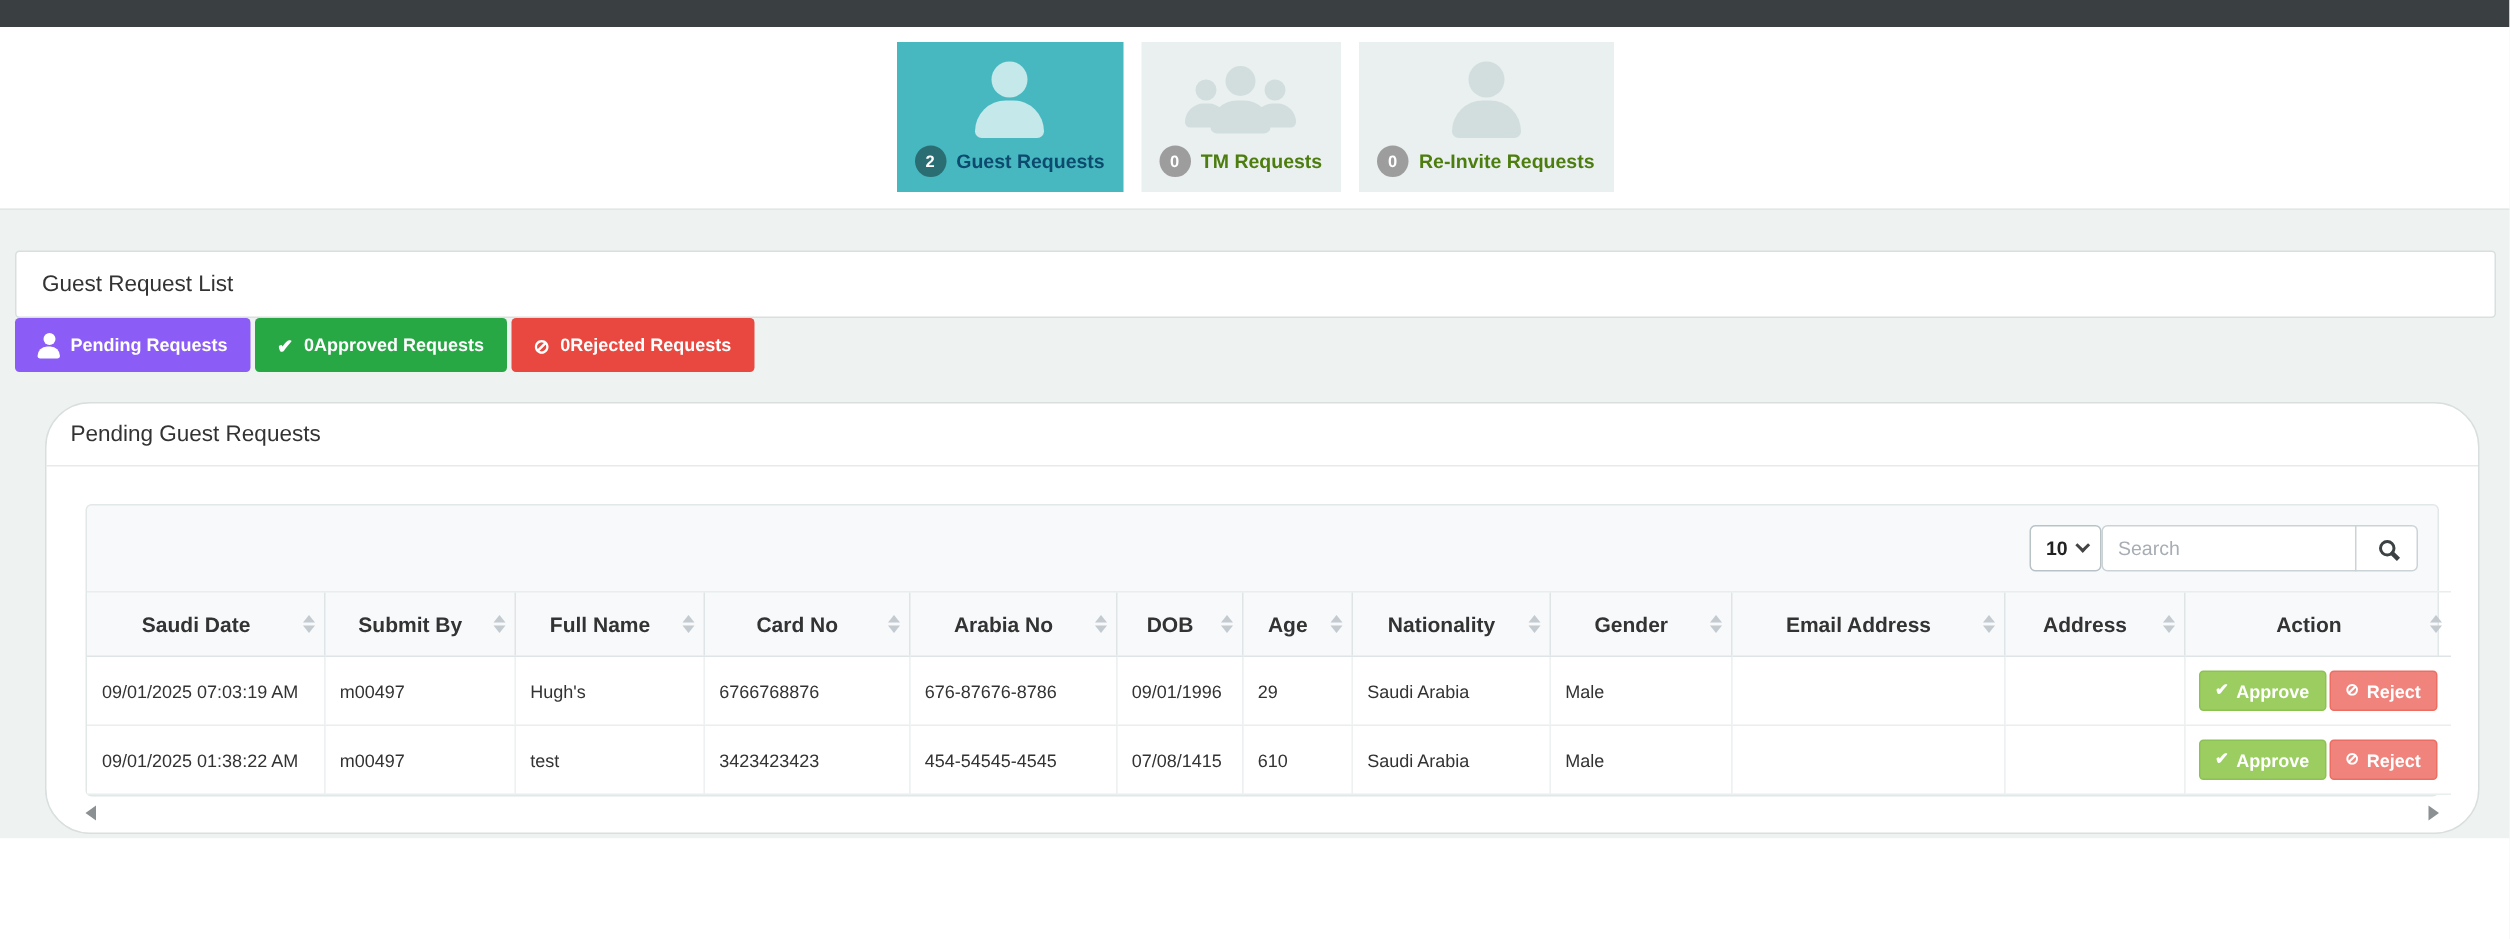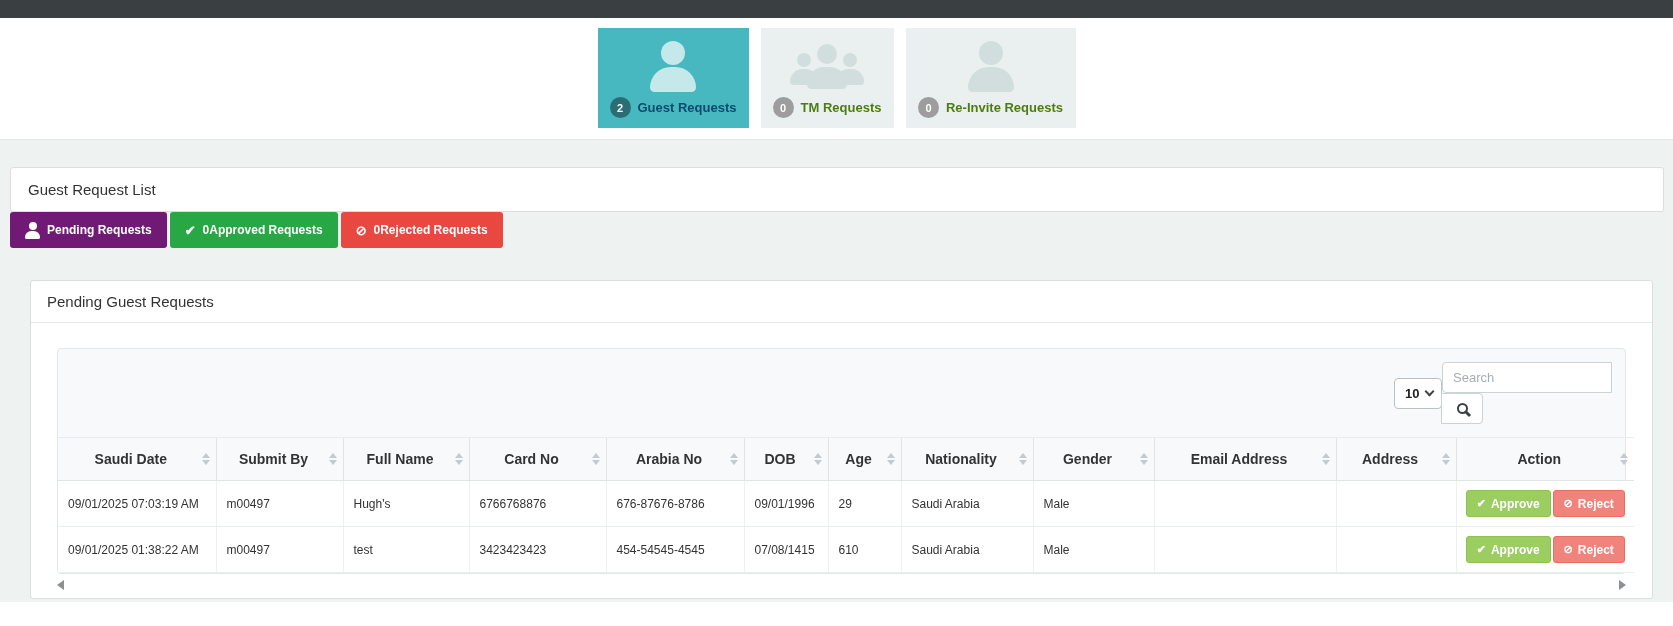--- a/index.html
+++ b/index.html
@@ -41,39 +41,39 @@
 
   
   .main { background:#eef3f2; border-top:1px solid #e0e7e5; padding:27px 0 3px; }
   .panel { background:#fff; border:1px solid #d9dfde; border-radius:3px; }
   .head-panel { margin:0 9px 0 10px; }
   .panel-title1 { padding:13px 17px; font-size:15px; color:#333; }
   .filter-row { margin:0 9px 0 10px; display:flex; gap:3px; }
   .f-btn { height:36px; padding:0 15px; border:none; border-radius:3px; color:#fff;
     font-size:12px; font-weight:bold; display:inline-flex; align-items:center; gap:7px;
     font-family:inherit; cursor:pointer; }
-  .f-btn.teal { background:#701a75; }
+  .f-btn.teal { background:#8b5cf6; }
   .f-btn.green { background:#28a745; }
   .f-btn.red { background:#e8483f; }
   .glyph { font-size:13px; line-height:1; }
   .glyph.sm { font-size:11px; }
   .person-icon.sm .p-head { width:8px; height:8px; background:#fff; }
   .person-icon.sm .p-body { width:15px; height:8px; border-radius:8px 8px 2px 2px; margin-top:1px; background:#fff; }
 
-  .body-panel { margin:32px 20px 0 30px; }
+  .body-panel { margin:20px 20px 0 30px;border-radius:30px; }
   .panel-header2 { padding:12px 16px; font-size:15px; color:#333; border-bottom:1px solid #e6ebea; }
   .panel-body { padding:25px 26px 6px; }
   .grid-box { background:#f7f9fa; border:1px solid #e2e7e8; border-radius:4px; }
   .toolbar { display:flex; justify-content:flex-end; align-items:center; padding:13px; }
   .page-size { width:48px; height:31px; background:#fff; border:1px solid #b9c3c7; border-radius:4px;
     display:flex; align-items:center; justify-content:space-between; padding:0 8px 0 10px;
     font-size:13px; font-weight:bold; color:#222; cursor:pointer; }
   .caret { width:7px; height:7px; border-right:2px solid #444; border-bottom:2px solid #444;
     transform:rotate(45deg); display:block; margin-top:-4px; }
-  .search-group { display:flex;flex-direction:column; }
+  .search-group { display:flex; }
   .search-input { width:170px; height:31px; border:1px solid #ccd3d6; border-radius:4px 0 0 4px;
     padding:0 10px; font-size:13px; font-family:inherit; color:#333; background:#fff; outline:none; }
   .search-input::placeholder { color:#a7adb3; }
   .search-btn { width:42px; height:31px; border:1px solid #ccd3d6; margin-left:-1px;
     border-radius:0 4px 4px 0; background:#fff; display:flex; align-items:center;
     justify-content:center; cursor:pointer; }
   .mag { width:11px; height:11px; border:2px solid #3c4144; border-radius:50%; position:relative; display:block; }
   .mag i { position:absolute; width:3px; height:7px; background:#3c4144;
     transform:rotate(-45deg); right:-3px; bottom:-5px; display:block; }
 

